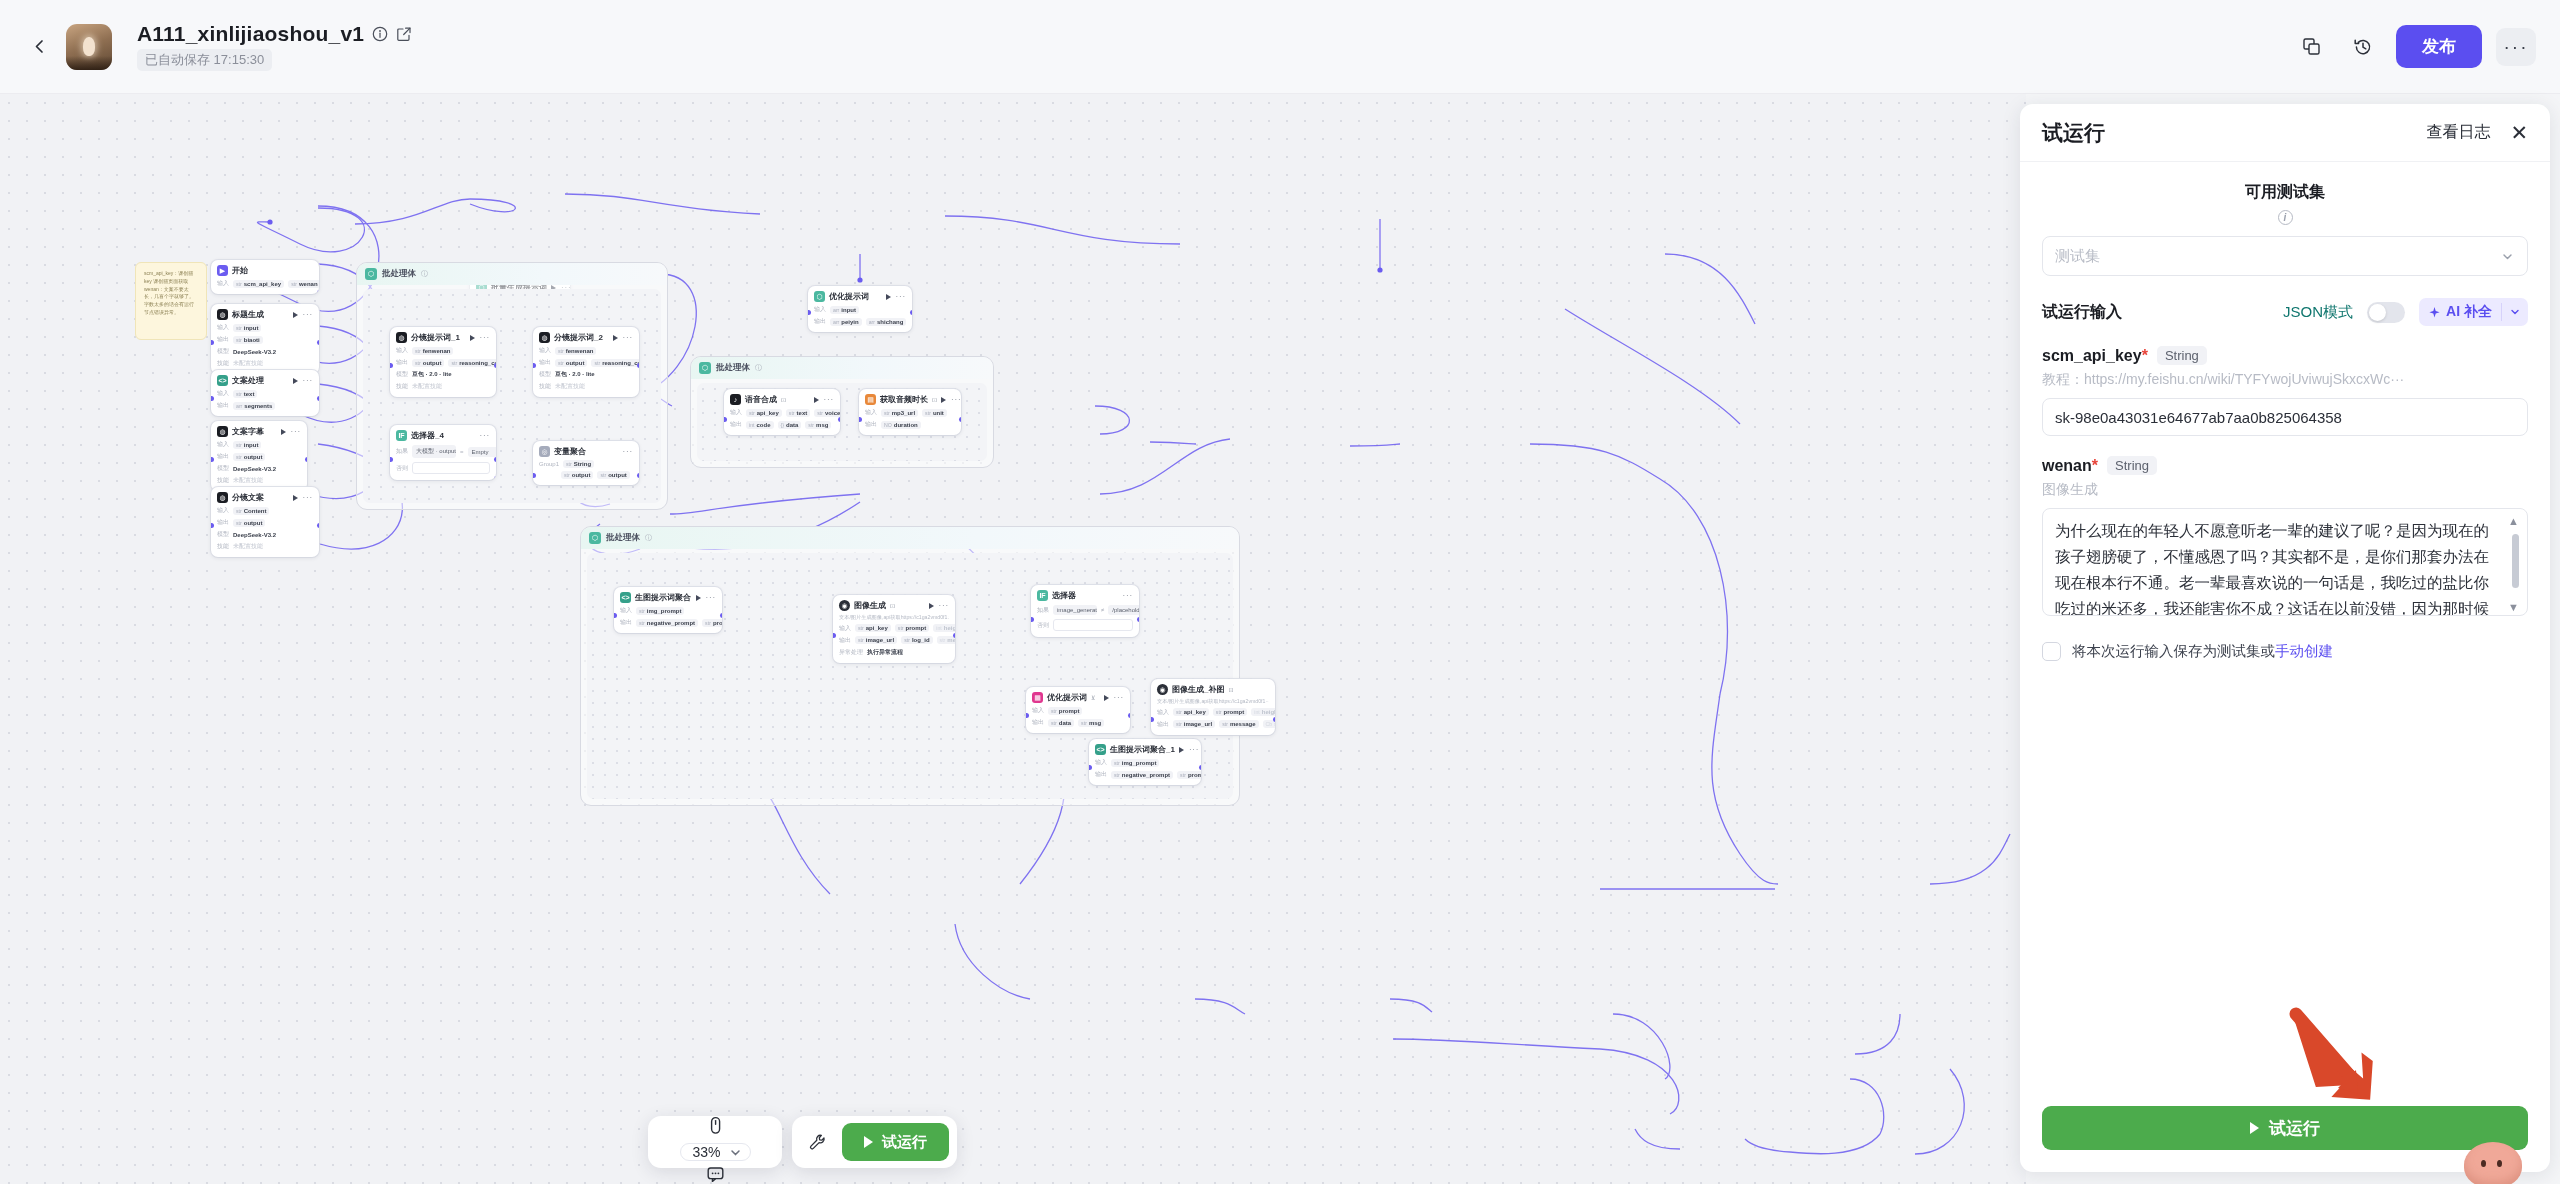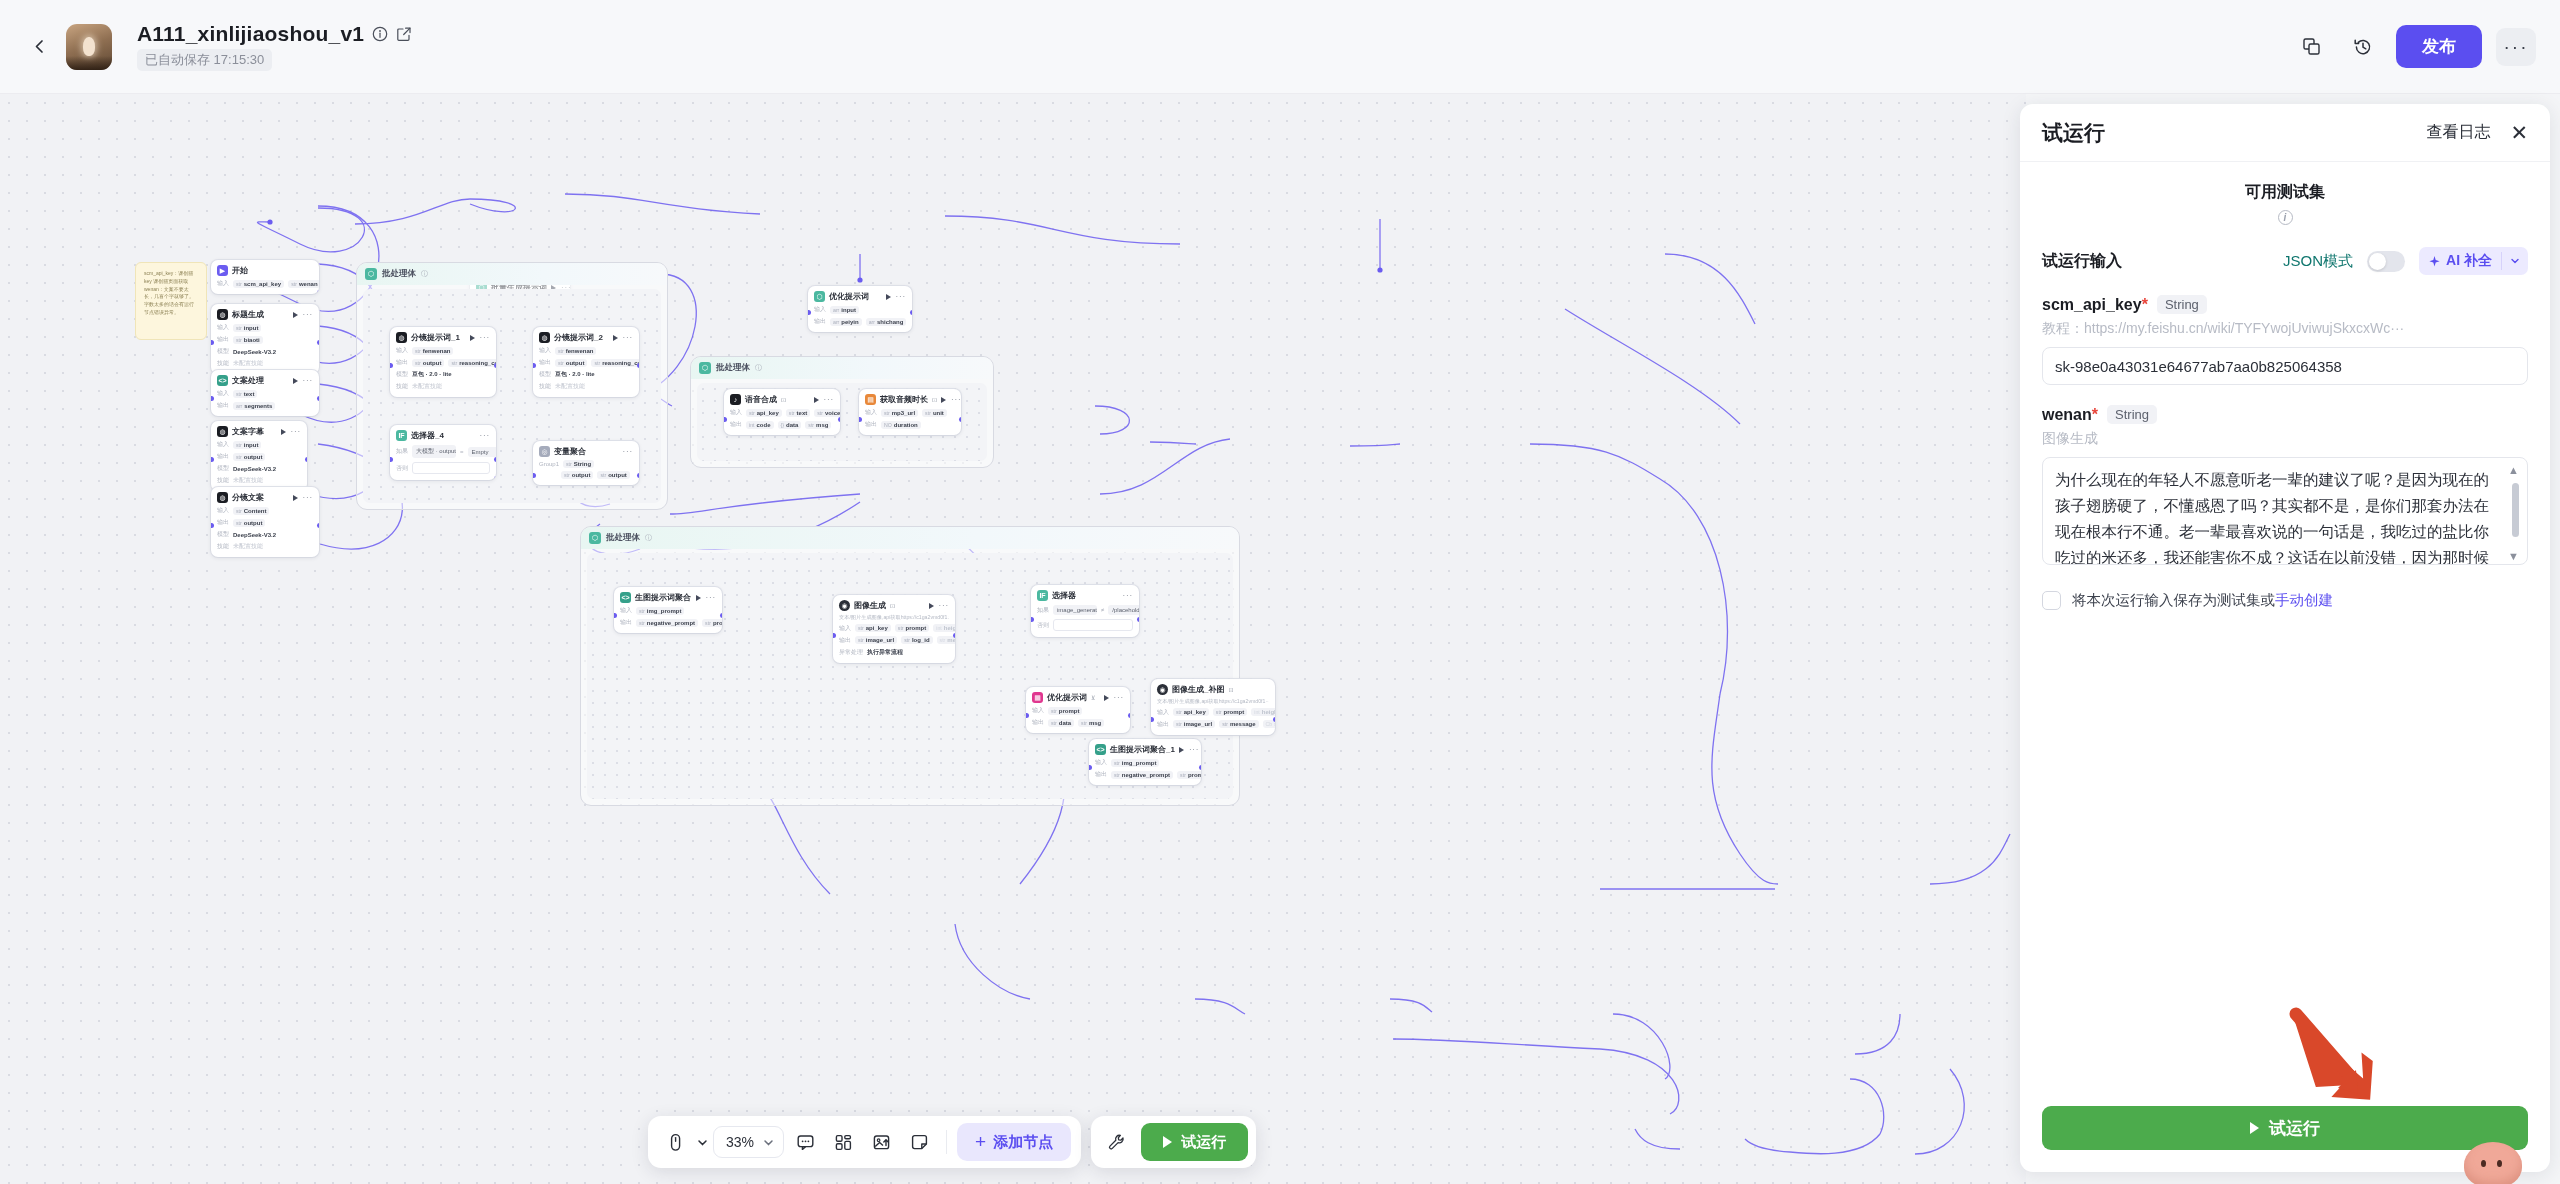--- a/index.html
+++ b/index.html
@@ -155,20 +155,21 @@
   }
 
   
   .toolbar-wrap {
     position: absolute; left: 648px; bottom: 16px; display: flex; align-items: center; gap: 10px;
   }
   .toolbar {
     background: #fff; border-radius: 13px; height: 52px; display: flex;
     align-items: center; gap: 4px; padding: 0 10px;
     box-shadow: 0 4px 18px rgba(30,35,60,.12);
+    flex-direction: column;
   }
   .tb-ico {
     width: 34px; height: 34px; border-radius: 8px; display: flex;
     align-items: center; justify-content: center; color: #2b2f38; cursor: pointer;
   }
   .zoom-box {
     display: flex; align-items: center; gap: 8px; border: 1px solid #e6e8ef;
     border-radius: 9px; height: 32px; padding: 0 8px 0 12px; cursor: pointer;
   }
   .zoom-val { font-size: 14px; color: #2b2f38; }
@@ -1183,20 +1184,26 @@
         <span class="log-link">查看日志</span>
         <span class="close-x">✕</span>
       </div>
     </div>
 
     <div class="panel-body">
       <div class="field-label">
         <span>可用测试集</span>
         <span class="info-o">i</span>
       </div>
+      <div class="select-box">
+        <span class="select-ph">测试集</span>
+        <svg class="chev" width="15" height="15" viewBox="0 0 15 15">
+          <path d="M4 6 L7.5 9.6 L11 6" stroke="currentColor" stroke-width="1.4" fill="none" stroke-linecap="round" stroke-linejoin="round"></path>
+        </svg>
+      </div>
 
       <div class="row-between">
         <span class="sub-title">试运行输入</span>
         <span class="json-label">JSON模式</span>
         <div class="toggle">
             <span class="knob"></span>
           </div>
         <div class="ai-btn">
           <span class="lbl">
             <svg width="13" height="13" viewBox="0 0 13 13">

